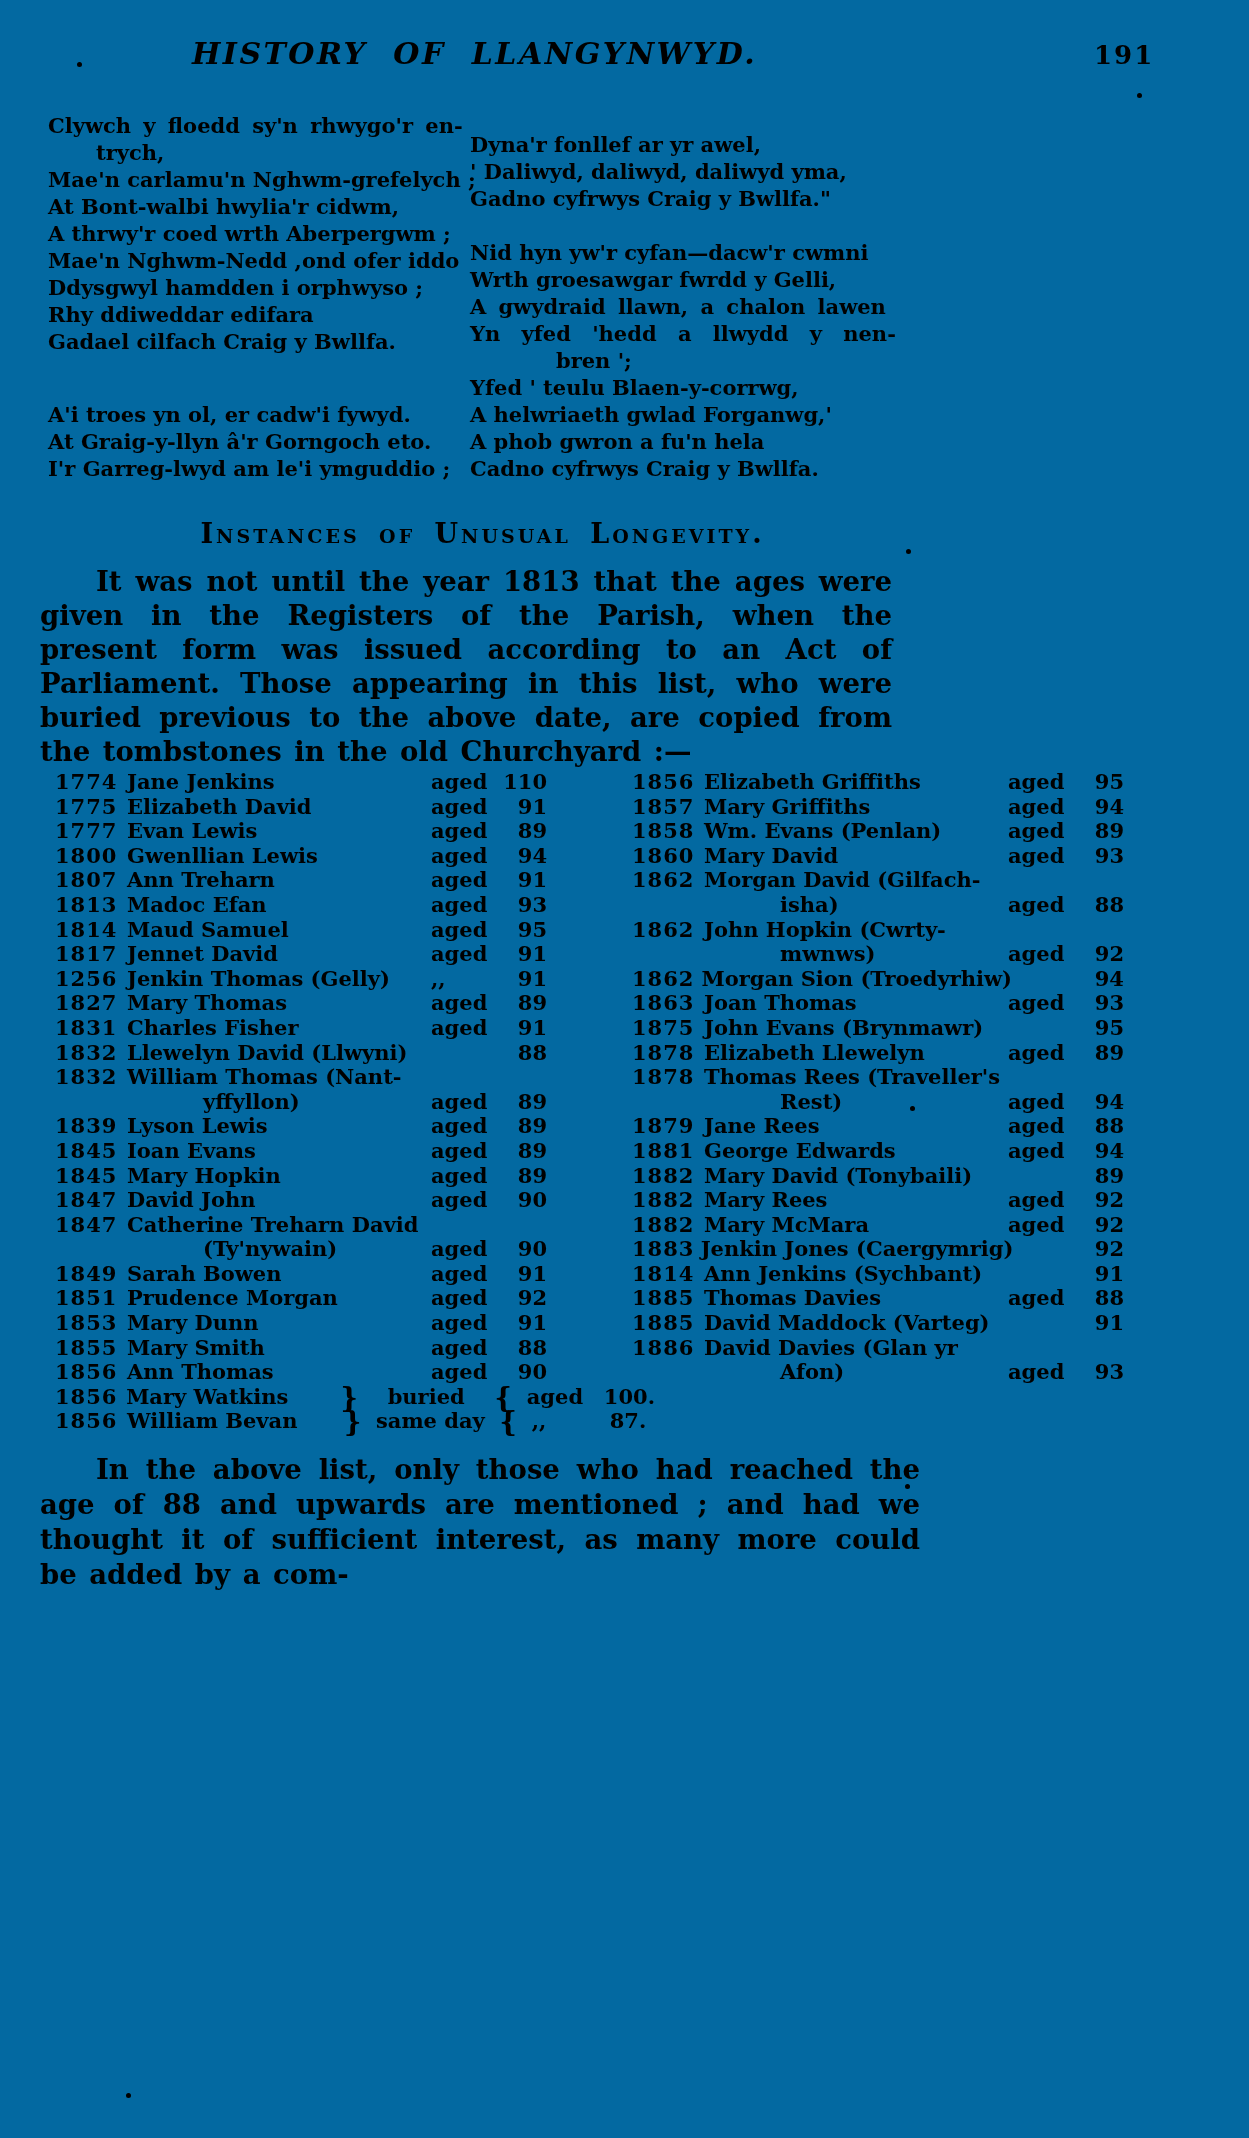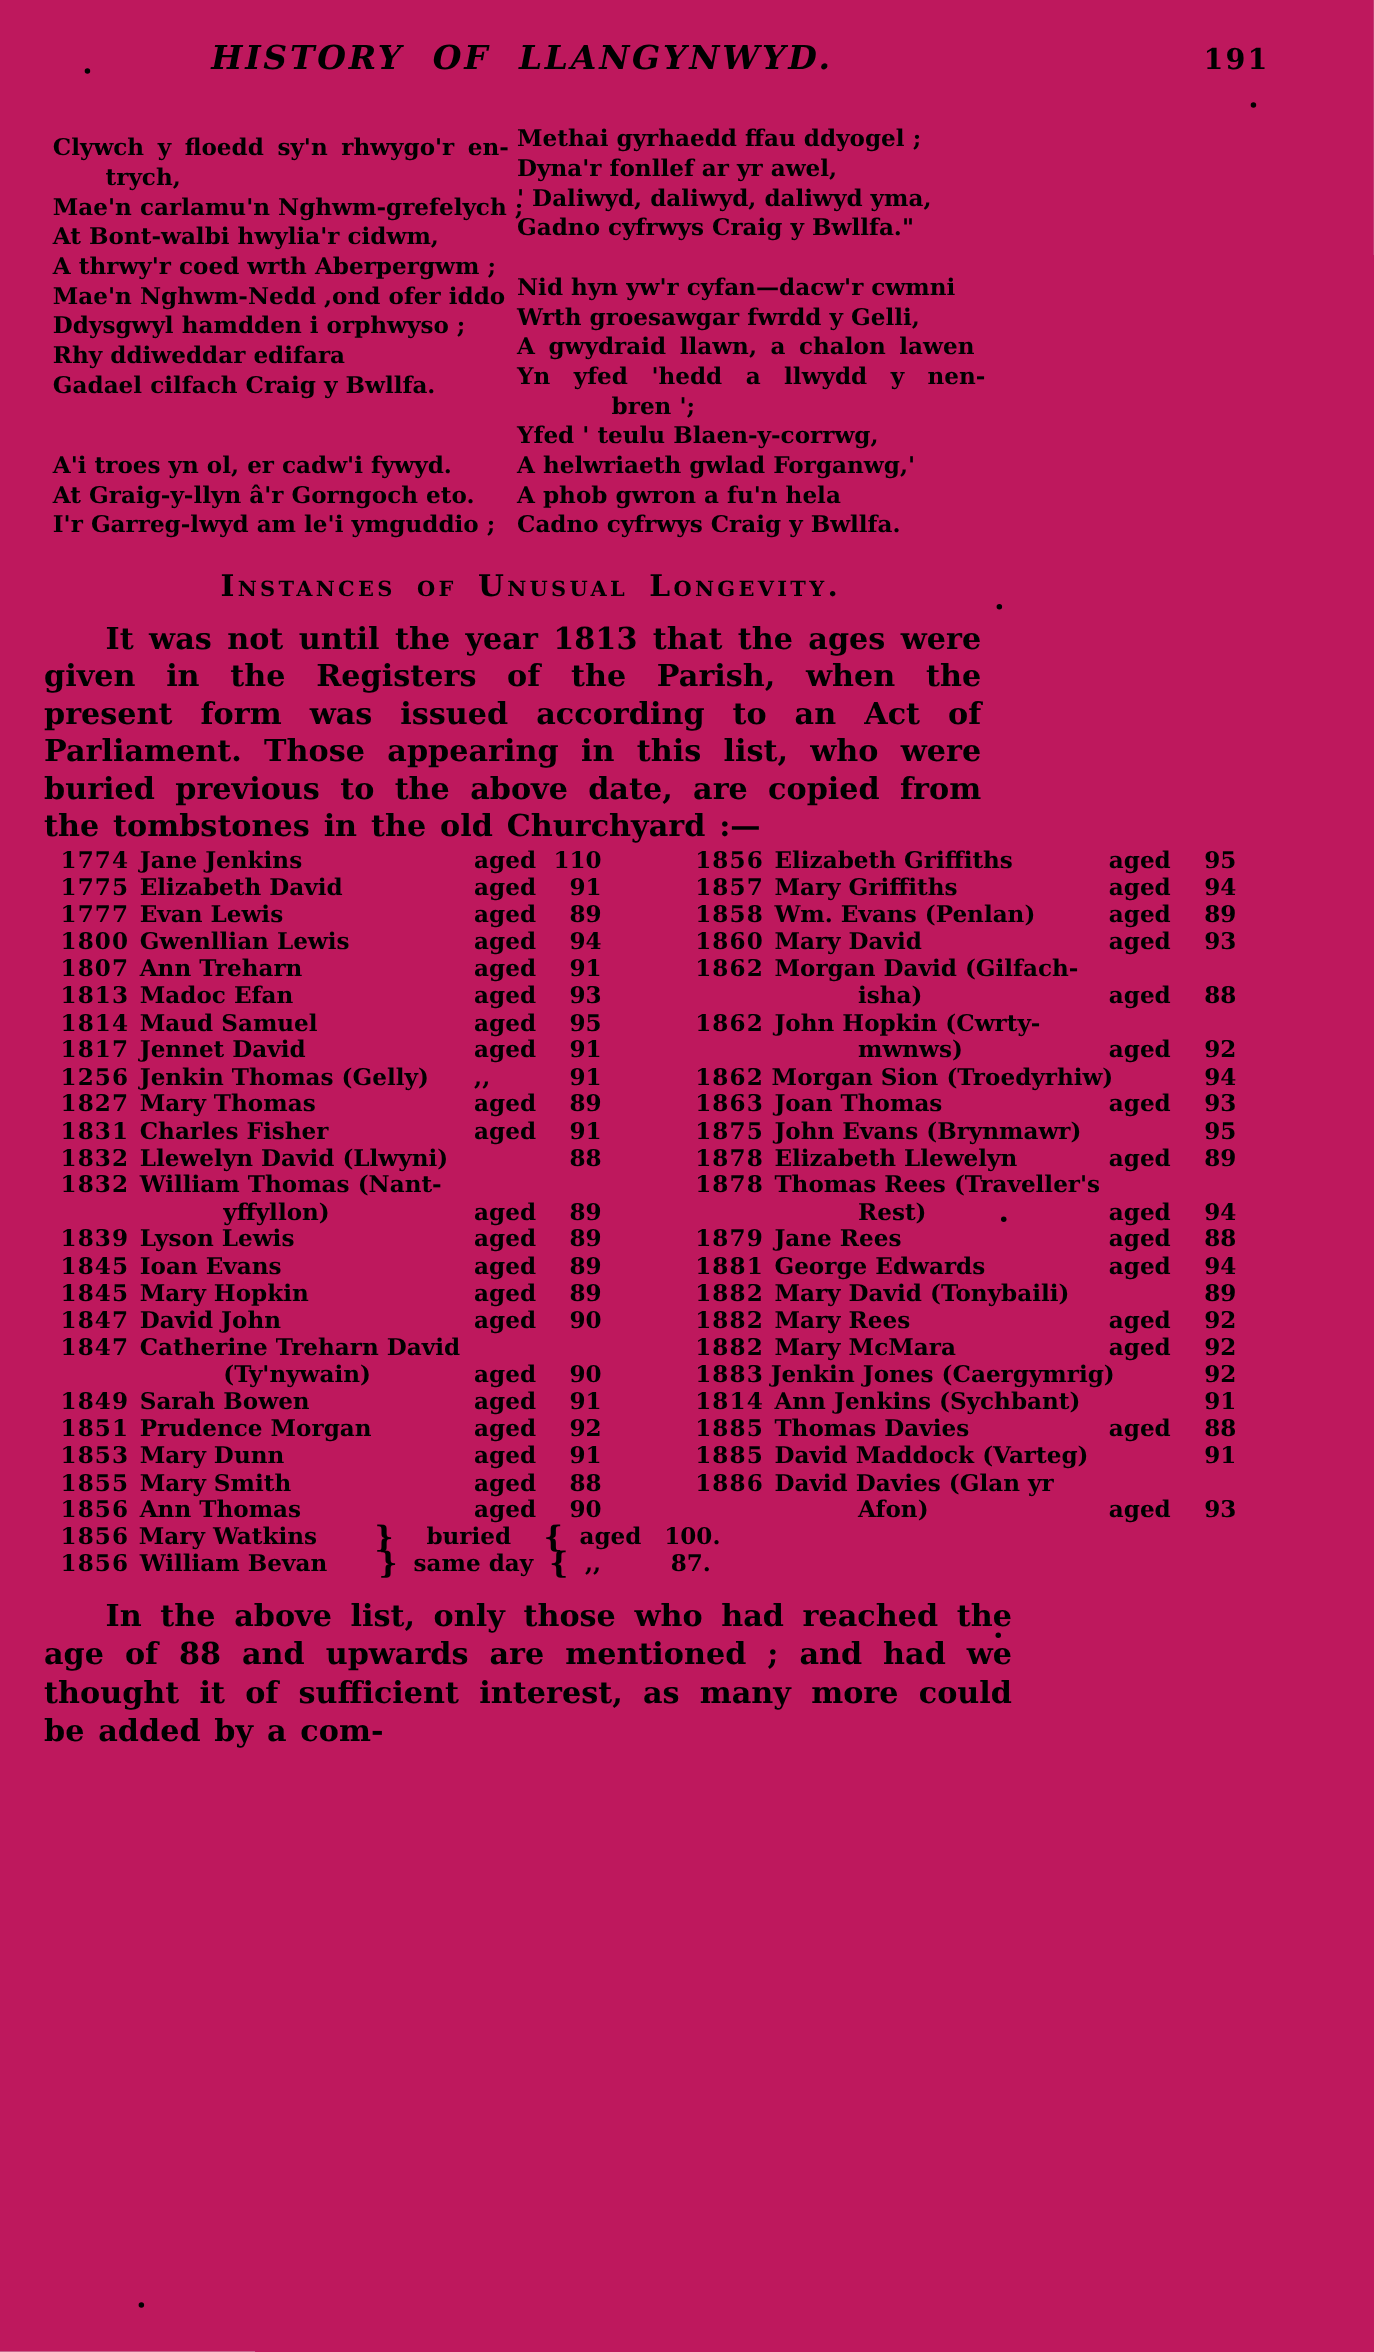--- a/index.html
+++ b/index.html
@@ -1,18 +1,18 @@
 <!DOCTYPE html>
 <html><head>
 <meta charset="utf-8">
 <style>
   html,body { margin:0; padding:0; background:#d8d8d8; }
   .page {
     position:relative; width:1249px; height:2138px; margin:0 auto;
-    background:#be185d; color:#000;
+    background:#0369a1; color:#000;
     font-family:"DejaVu Serif","Liberation Serif",serif;
     font-weight:700; overflow:hidden;
   }
 
   
   .running-title {
     position:absolute; left:192px; top:36px;
     font-style:italic; font-size:30px; letter-spacing:2.5px; word-spacing:13px;
     white-space:nowrap;
   }
@@ -95,21 +95,20 @@
           <div class="poem-line">Gadael cilfach Craig y Bwllfa.</div>
         </div>
         <div class="stanza">
           <div class="poem-line">A'i troes yn ol, er cadw'i fywyd.</div>
           <div class="poem-line">At Graig-y-llyn â'r Gorngoch eto.</div>
           <div class="poem-line">I'r Garreg-lwyd am le'i ymguddio ;</div>
         </div>
       </div>
     <div class="poem-col right" id="poem-right">
         <div class="stanza">
-          <div class="poem-line">Methai gyrhaedd ffau ddyogel ;</div>
           <div class="poem-line">Dyna'r fonllef ar yr awel,</div>
           <div class="poem-line">' Daliwyd, daliwyd, daliwyd yma,</div>
           <div class="poem-line">Gadno cyfrwys Craig y Bwllfa."</div>
         </div>
         <div class="stanza">
           <div class="poem-line">Nid hyn yw'r cyfan—dacw'r cwmni</div>
           <div class="poem-line">Wrth groesawgar fwrdd y Gelli,</div>
           <div class="poem-line w1">A gwydraid llawn, a chalon lawen</div>
           <div class="poem-line w2">Yn yfed 'hedd a llwydd y nen-</div>
           <div class="poem-line i2">bren ';</div>

